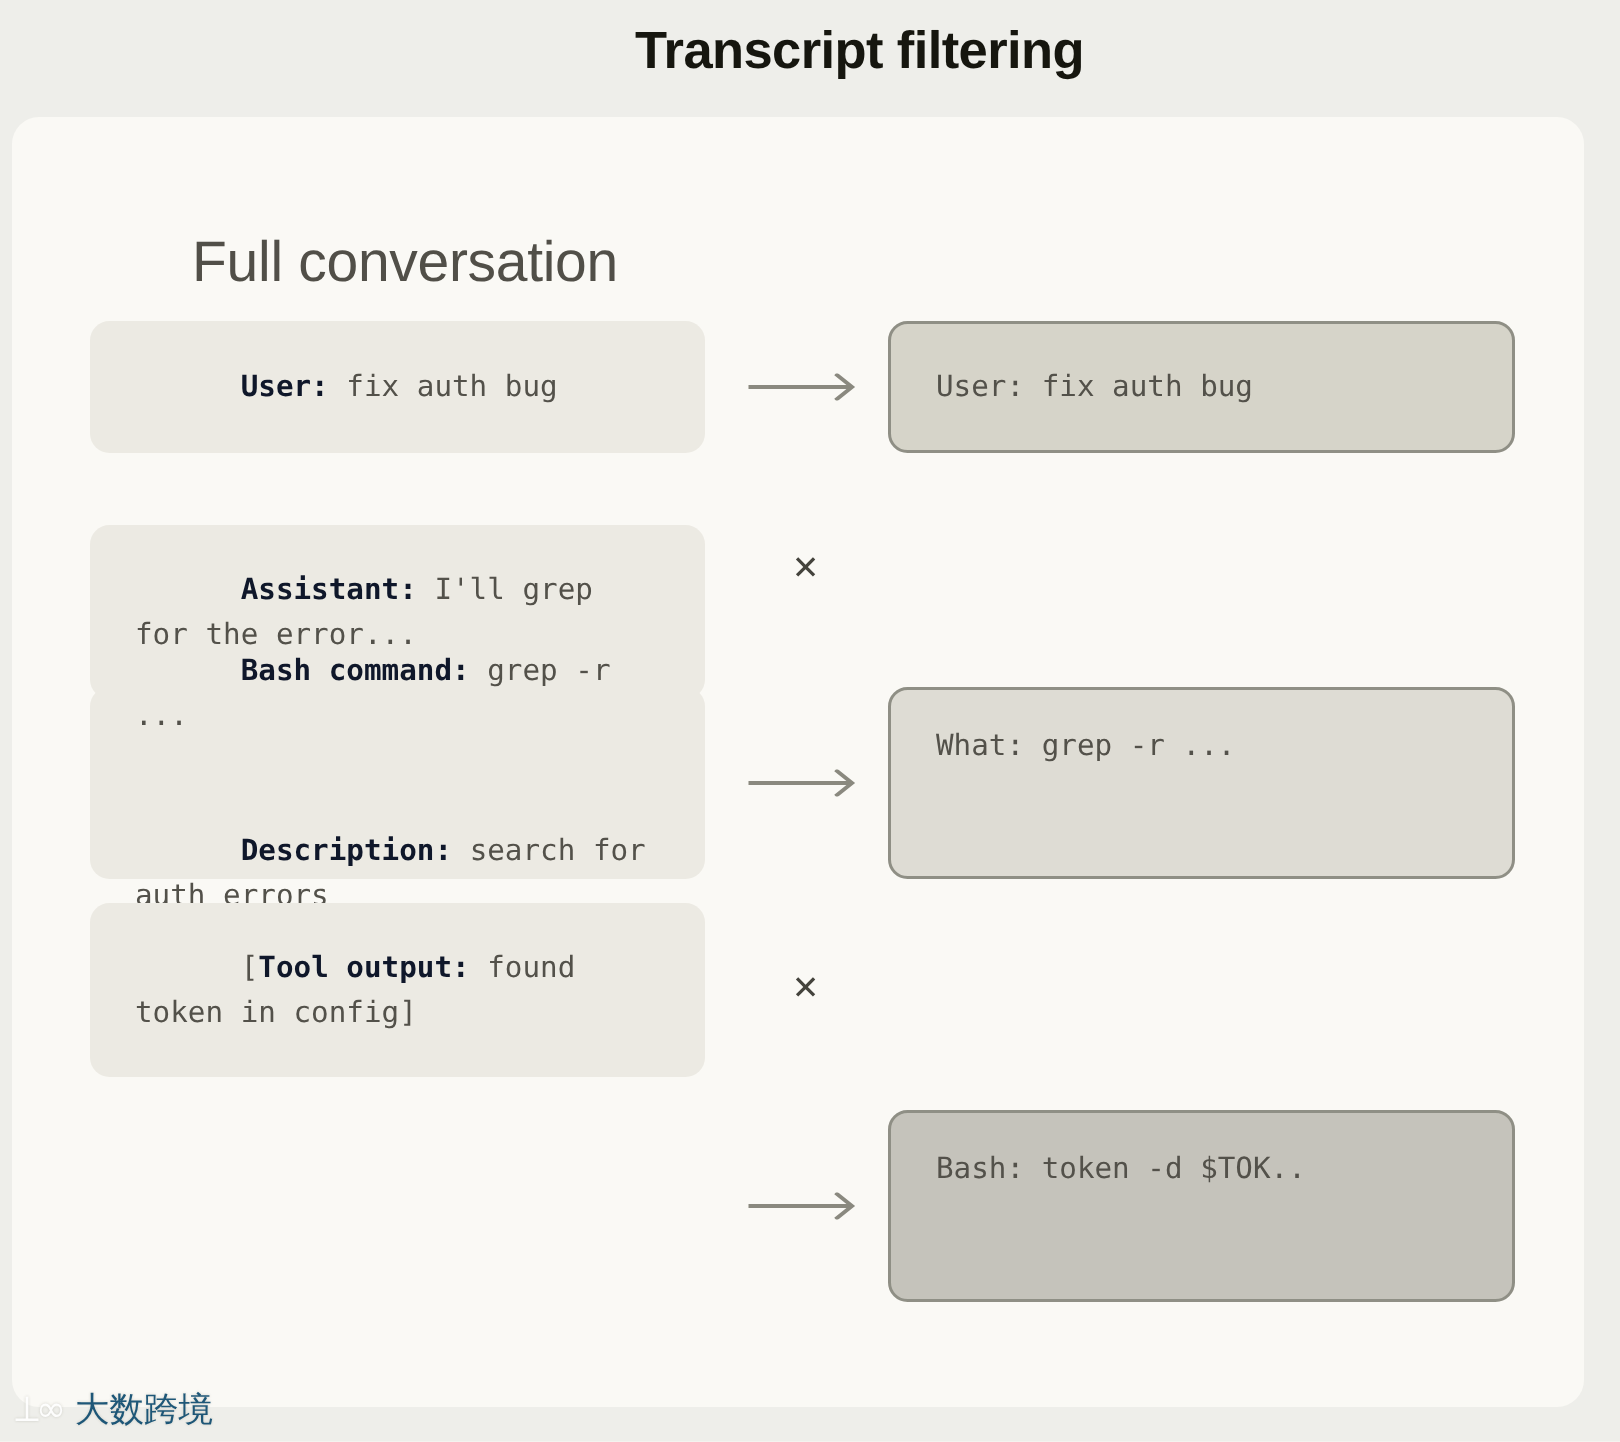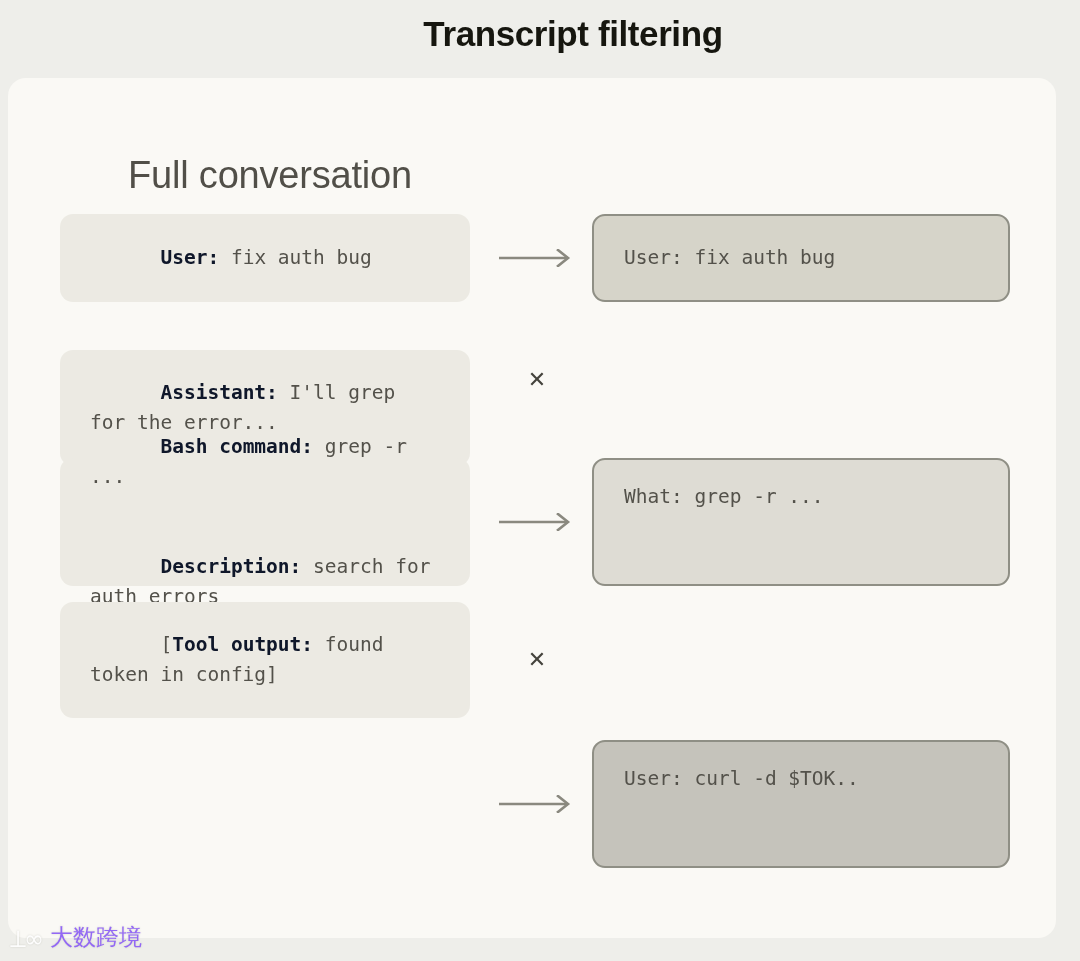--- a/index.html
+++ b/index.html
@@ -128,23 +128,23 @@
   }
   .wm-logo {
     font-family: "DejaVu Sans", sans-serif;
     font-size: 24px;
     color: #ffffff;
     line-height: 1;
     letter-spacing: -2px;
     text-shadow: 0 0 2px rgba(150,150,140,0.45);
   }
   .wm-text {
-    font-family: Liberation Mono, monospace;
+    font-family: Liberation Serif, serif;
     font-size: 23px;
-    color: #8b5cf6;
+    color: #0c4a6e;
     line-height: 1;
     text-shadow: 0 0 2px rgba(150,150,140,0.45);
   }
 </style>
 </head>
 <body>
 
 <div class="page-title">Transcript filtering</div>
 
 <div class="panel">
@@ -202,21 +202,21 @@
     <span class="xmark">✕</span>
   </div>
 
   <div class="connector" style="top:662px; height:128px;">
     <svg class="arrow-svg" width="78" height="18" viewBox="0 0 78 18" aria-hidden="true">
       <line x1="1" y1="9" x2="70" y2="9" stroke="#8a897f" stroke-width="2.6"></line>
       <polyline points="60,1 70,9 60,17" fill="none" stroke="#8a897f" stroke-width="2.6" stroke-linecap="square"></polyline>
     </svg>
   </div>
   <div class="rcard tint3" style="top:662px; height:128px;">
-    <div class="line">User: curl -d $TOK..</div>
+    <div class="line">Bash: token -d $TOK..</div>
   </div>
 
 </div>
 
 <div class="watermark">
   <span class="wm-logo">⟂∞</span>
   <span class="wm-text">大数跨境</span>
 </div>
 
 </body></html>

